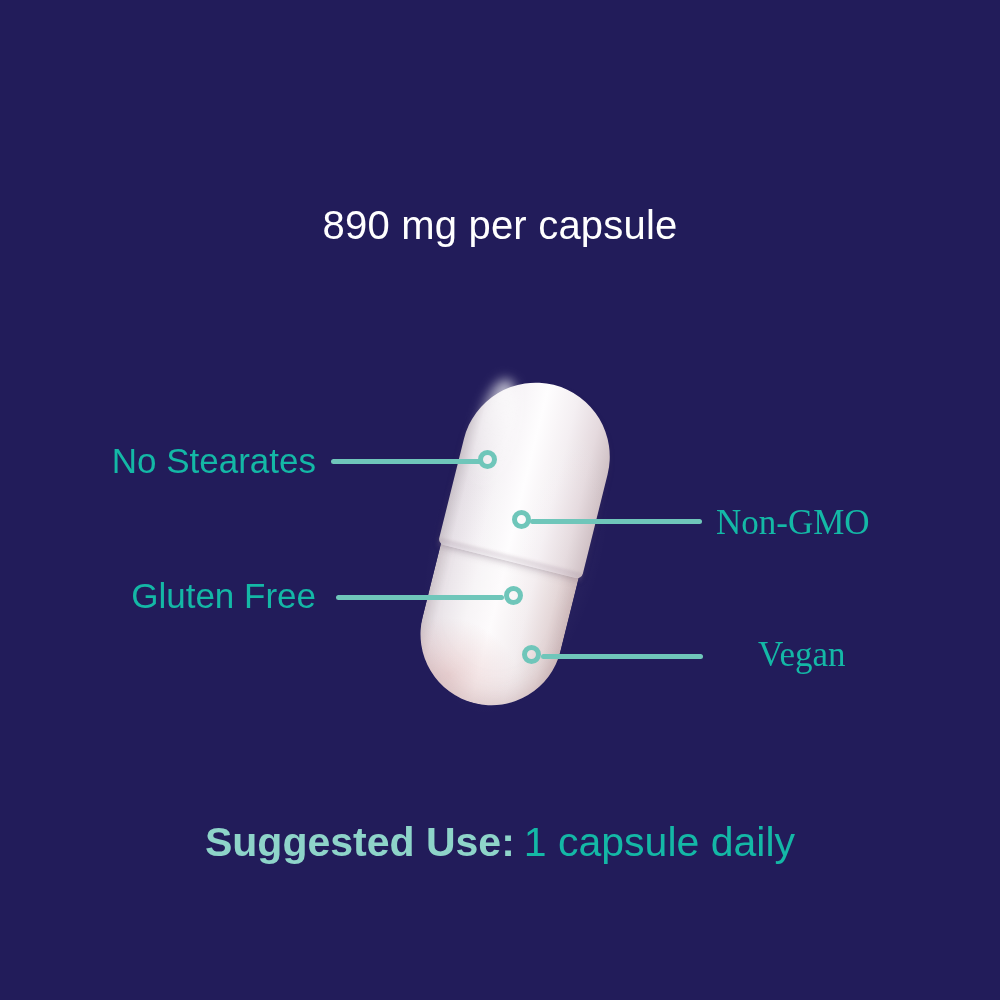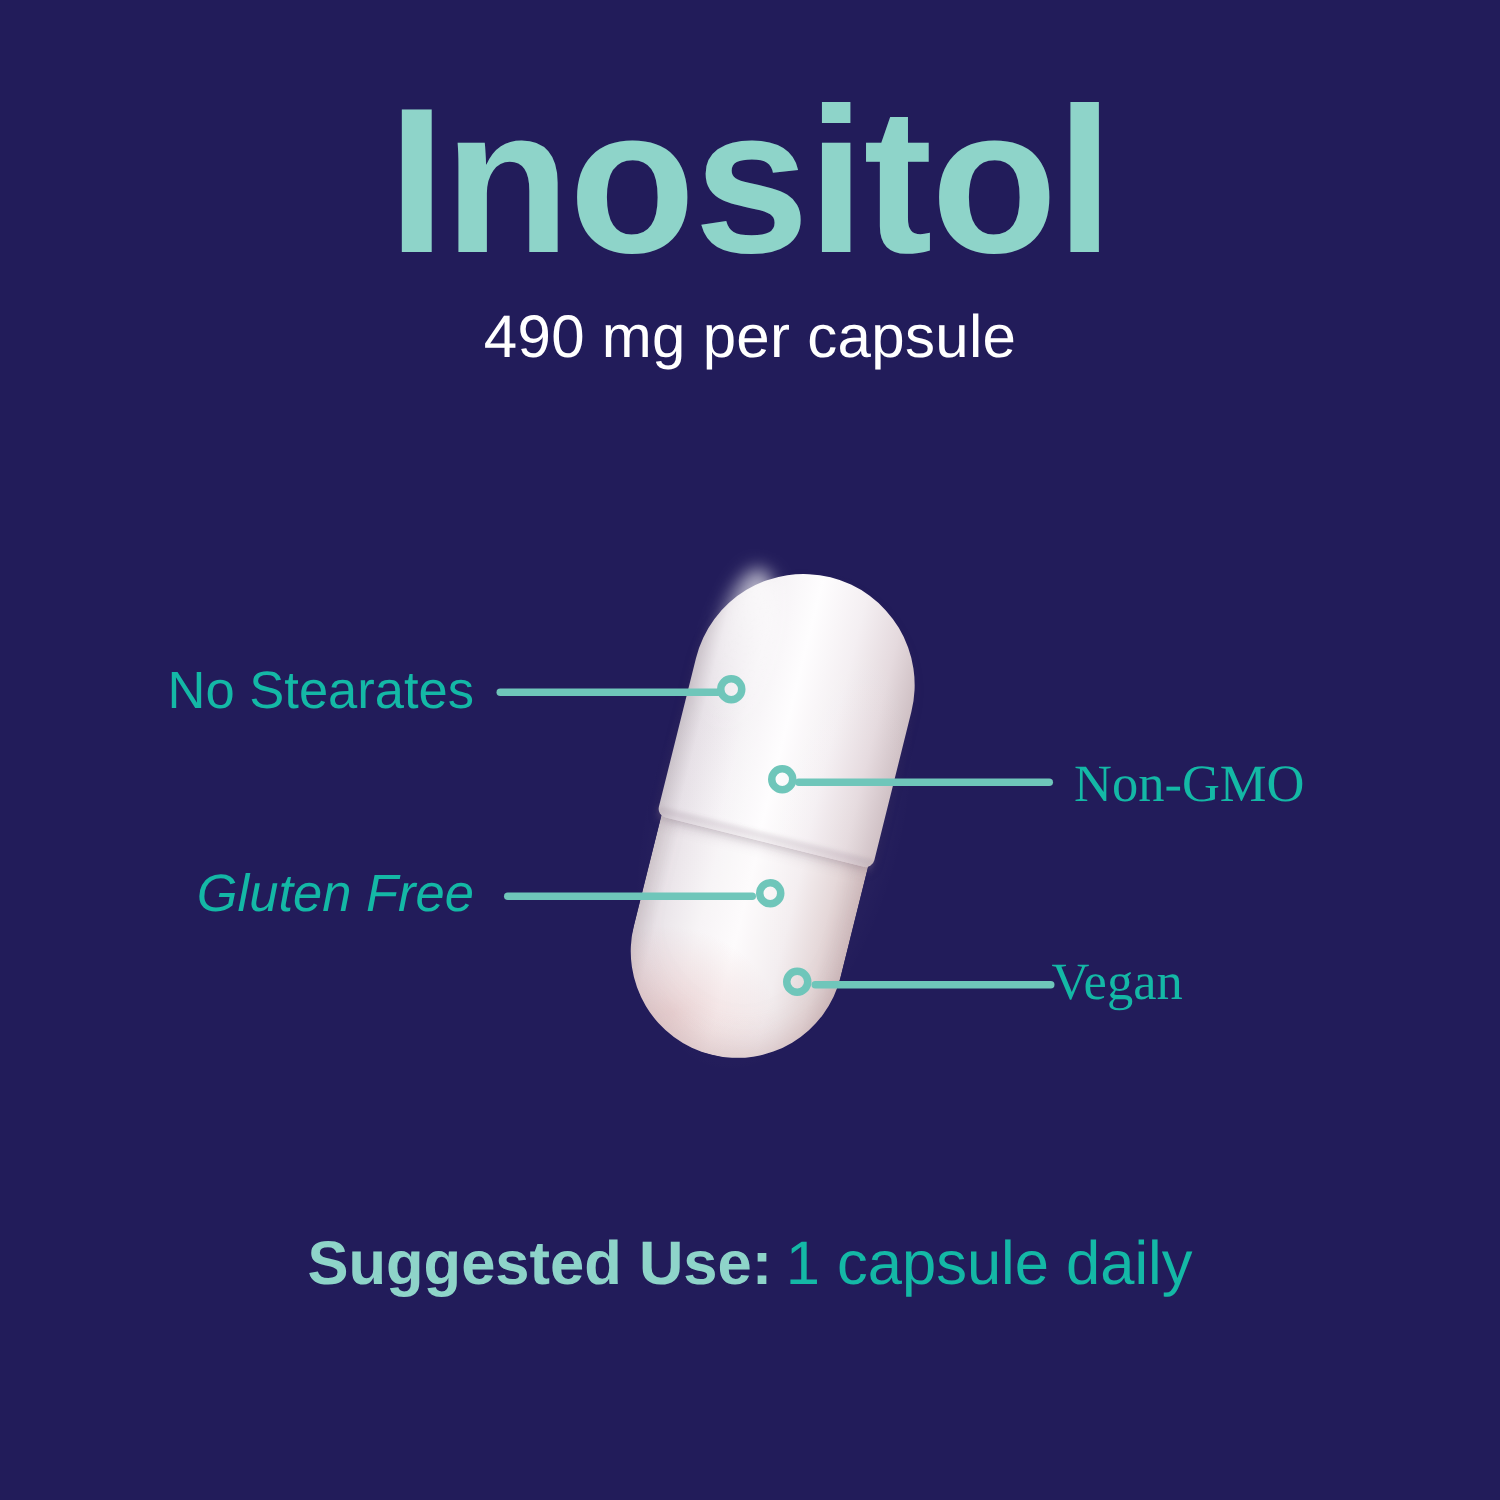--- a/index.html
+++ b/index.html
@@ -177,44 +177,43 @@
     color: #14b8a6;
     font-weight: 400;
     margin-left: 9px;
   }
 </style>
 </head>
 <body>
 
 <div id="canvas">
 
-  <div id="product-title">Inositol</div>
-
-  <div id="product-dosage">490 mg per capsule</div>
+
+  <div id="product-dosage">890 mg per capsule</div>
 
   <div id="capsule-figure">
     <div class="capsule-body">
       <div class="cap-lower"></div>
       <div class="cap-upper"></div>
       <div class="cap-seam"></div>
       <div class="cap-glow"></div>
     </div>
   </div>
 
   <div id="callout-layer">
       <div class="callout-label left" style="left: 78px; top: 443px; width: 238px;">No Stearates</div>
       <div class="callout-line" style="left: 331px; top: 459px; width: 150px;"></div>
       <div class="callout-dot" style="left: 478px; top: 450px;"></div>
       <div class="callout-label right" style="left: 716px; top: 505px; width: 220px;">Non-GMO</div>
       <div class="callout-line" style="left: 530px; top: 519px; width: 172px;"></div>
       <div class="callout-dot" style="left: 512px; top: 510px;"></div>
-      <div class="callout-label left" style="left: 110px; top: 578px; width: 206px; font-style: italic;">Gluten Free</div>
+      <div class="callout-label left" style="left: 110px; top: 578px; width: 206px;">Gluten Free</div>
       <div class="callout-line" style="left: 336px; top: 595px; width: 168px;"></div>
       <div class="callout-dot" style="left: 504px; top: 586px;"></div>
-      <div class="callout-label right" style="left: 701px; top: 637px; width: 130px;">Vegan</div>
+      <div class="callout-label right" style="left: 758px; top: 637px; width: 130px;">Vegan</div>
       <div class="callout-line" style="left: 541px; top: 654px; width: 162px;"></div>
       <div class="callout-dot" style="left: 522px; top: 645px;"></div>
     </div>
 
   <div id="suggested-use">
     <span class="su-label">Suggested Use:</span><span class="su-value">1 capsule daily</span>
   </div>
 
 </div>
 

